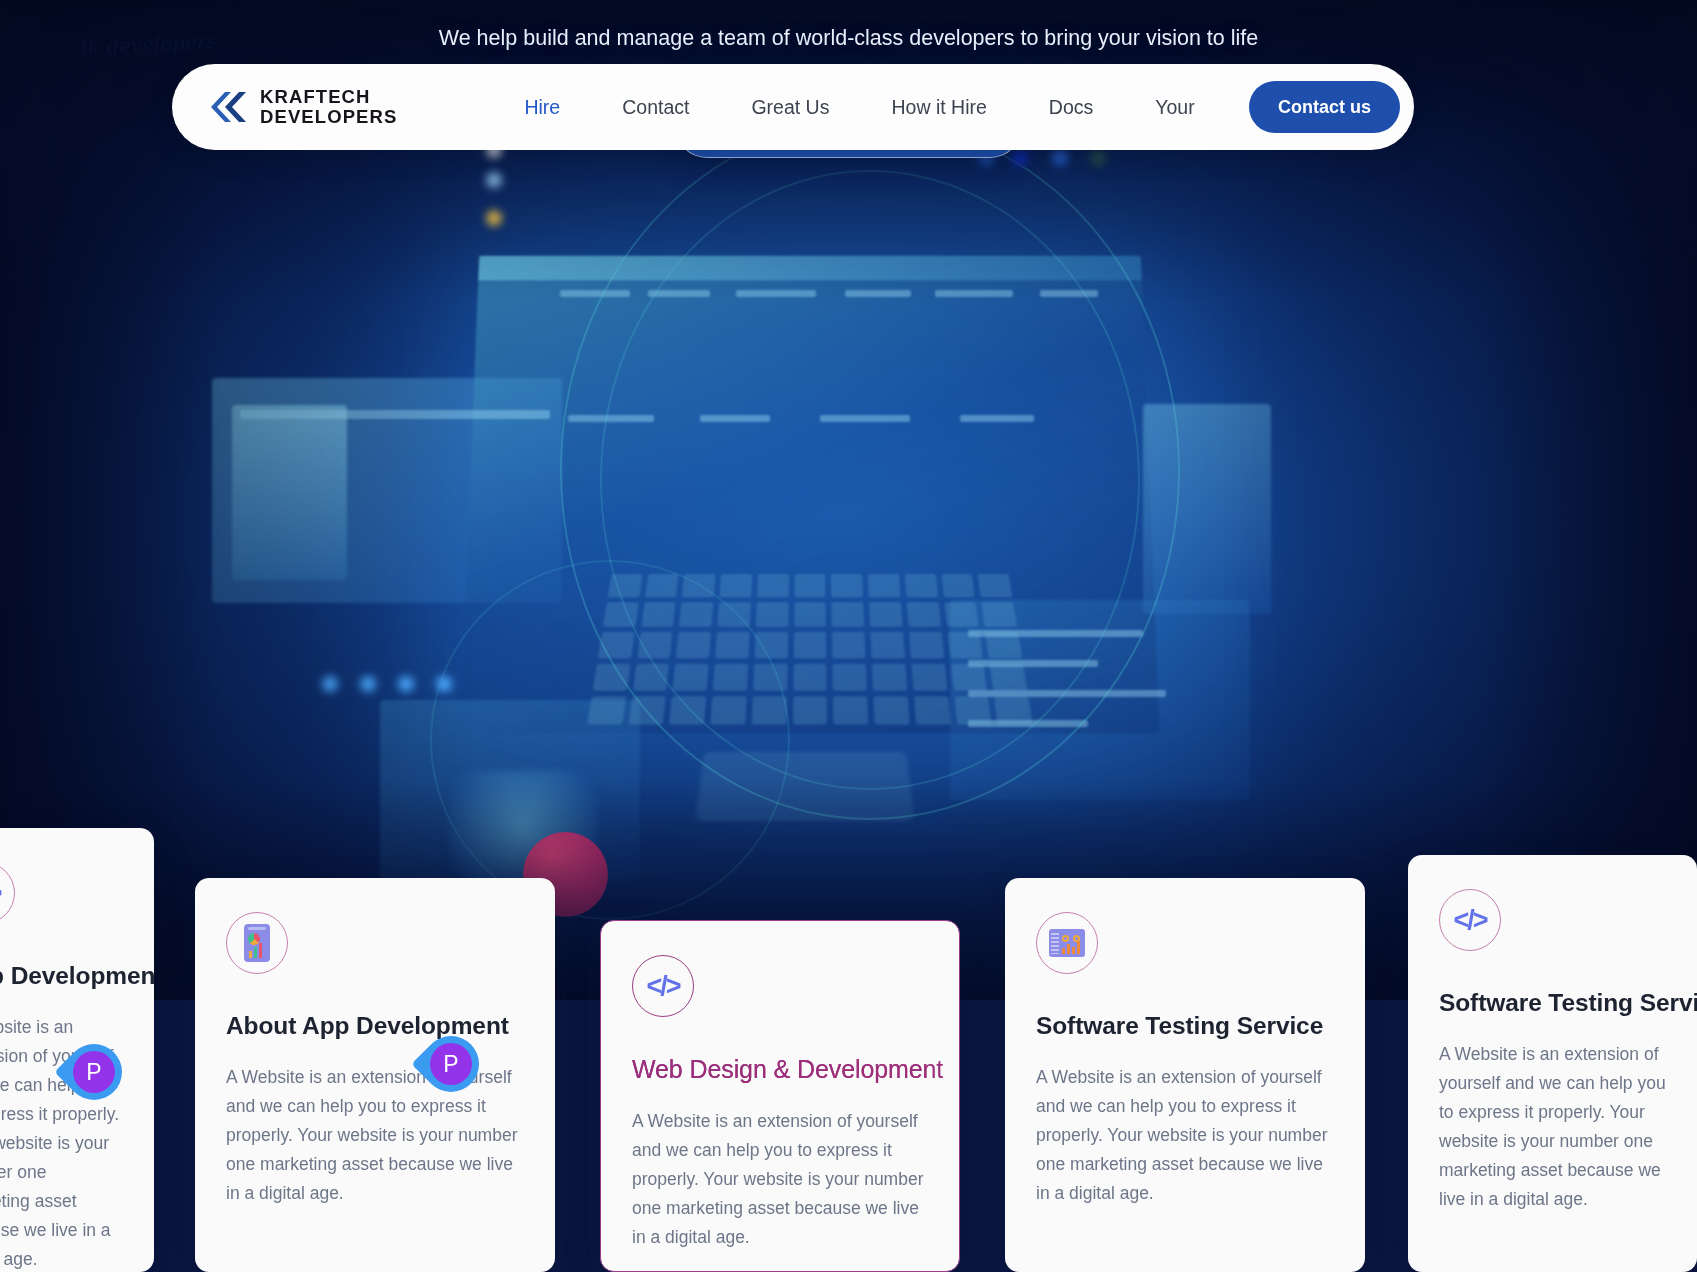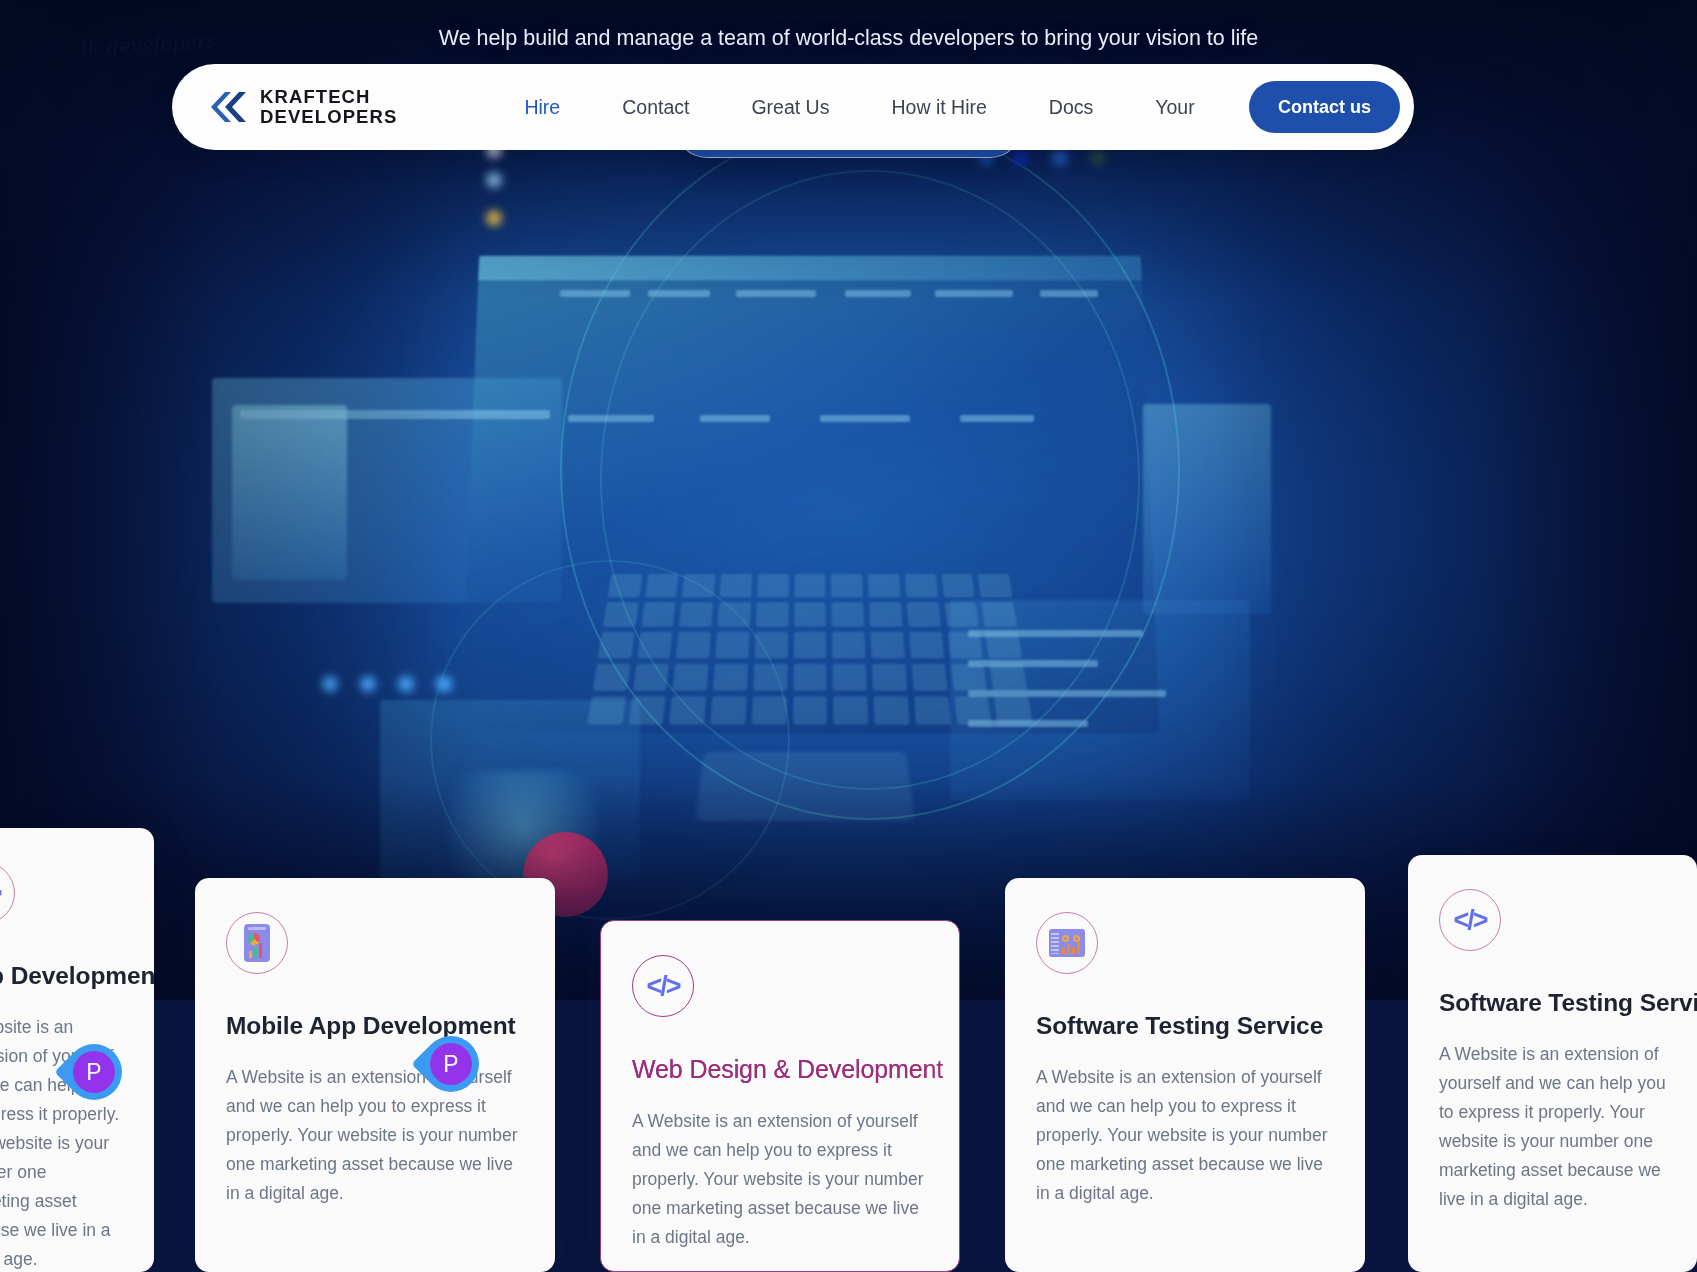--- a/index.html
+++ b/index.html
@@ -367,21 +367,21 @@
     <div class="card-icon">
       <div class="phone-glyph">
         <div class="pg-pie"></div>
         <div class="pg-bars">
             <i style="height:7px"></i>
             <i style="height:11px;background:#3fbf8f"></i>
             <i style="height:15px;background:#e8546a"></i>
           </div>
       </div>
     </div>
-    <h3>Mobile App Development</h3>
+    <h3>About App Development</h3>
     <p>A Website is an extension of yourself and we can help you to express it properly. Your website is your number one marketing asset because we live in a digital age.</p>
   </div>
 
   <div class="card card--web">
     <div class="card-icon">
       <span class="code-icon">&lt;/&gt;</span>
     </div>
     <h3>Web Design &amp; Development</h3>
     <p>A Website is an extension of yourself and we can help you to express it properly. Your website is your number one marketing asset because we live in a digital age.</p>
   </div>

